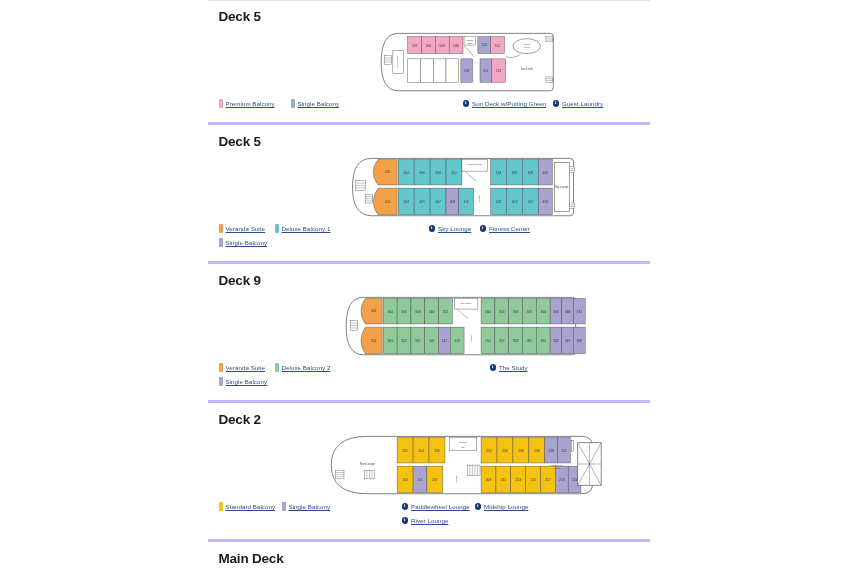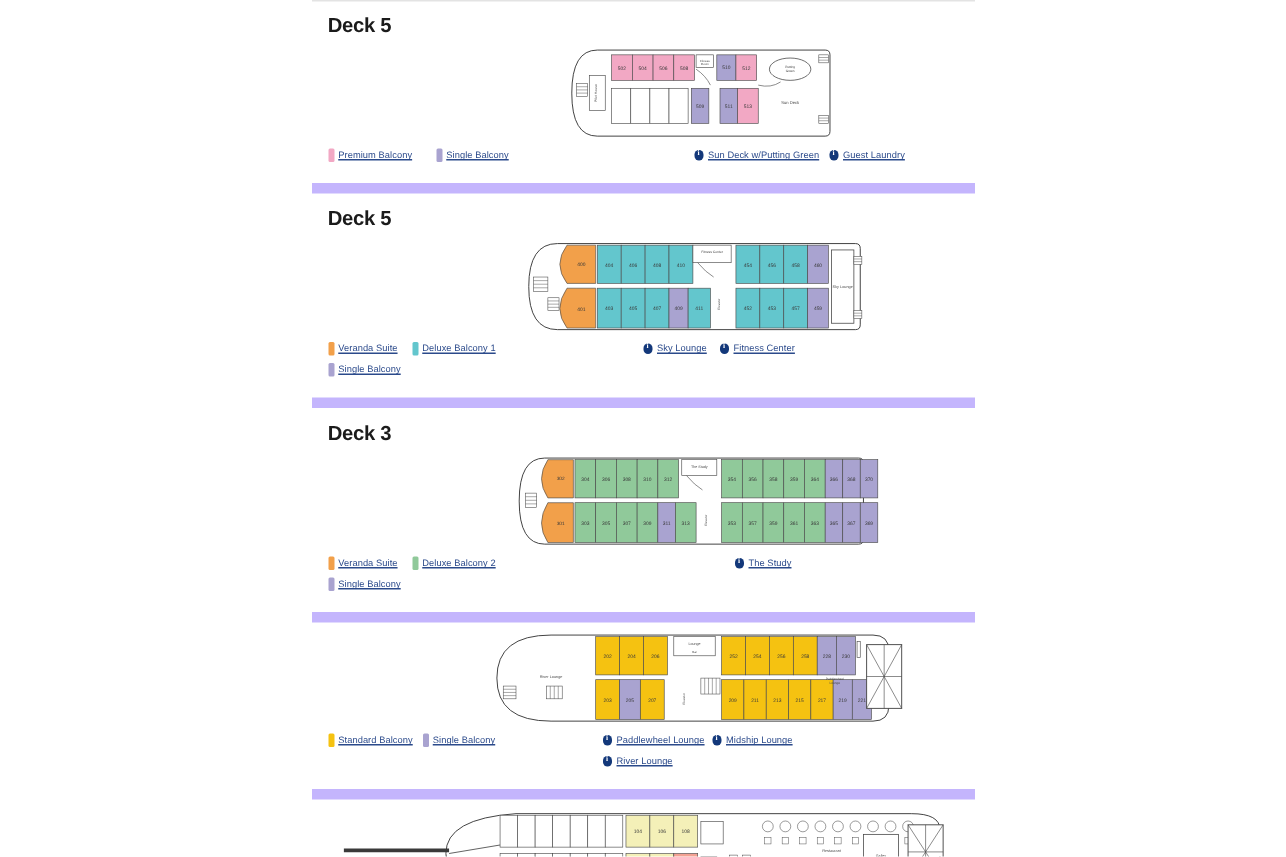--- a/index.html
+++ b/index.html
@@ -11,21 +11,21 @@
     font-family: "Liberation Sans", sans-serif;
     color: #222222;
     overflow: hidden;
   }
   #page { position: relative; width: 857px; height: 571px; background:#fff; }
 
   .deck-section {
     position: relative;
     width: 442px;
     margin: 0 auto;
-    border-bottom: 7px solid #c4b5fd;
+    border-bottom: 3px solid #c4b5fd;
     padding: 0;
   }
   .deck-section.last { border-bottom: none; }
 
   .deck-title {
     font-size: 13.5px;
     font-weight: bold;
     color: #1b1b1b;
     letter-spacing: -0.2px;
     padding: 9px 0 0 11px;
@@ -240,21 +240,21 @@
           </div>
           <div class="legend-row">
             <div class="legend-item" style="left: 0px;">
               <span class="swatch" style="background: rgb(169, 163, 208);"></span>
               <span class="legend-label">Single Balcony</span>
             </div>
           </div>
         </div>
       </div>
       <div class="deck-section">
-        <div class="deck-title">Deck 3</div>
+        <div class="deck-title">Deck 9</div>
         <div class="plan-wrap">
           <svg class="plan-svg" width="442" height="68" viewBox="0 0 400 64">
             <g>
               <path d="M 138 6 H 335 Q 338 6 338 9 V 57 Q 338 60 335 60 H 138 Q 122 60 122 33 Q 122 6 138 6 Z" fill="#ffffff" stroke="#3a3a3a" stroke-width="0.6"></path>
               <path d="M 140 7 h 16 v 24 h -16 q -8 -12 0 -24 z" fill="#f2a04a" stroke="#4a4a4a" stroke-width="0.4"></path>
               <text x="148" y="20" text-anchor="middle" font-size="3" fill="#3a3a3a" font-family="&quot;Liberation Sans&quot;, sans-serif">302</text>
               <path d="M 140 34 h 16 v 25 h -16 q -8 -12 0 -25 z" fill="#f2a04a" stroke="#4a4a4a" stroke-width="0.4"></path>
               <text x="148" y="48" text-anchor="middle" font-size="3" fill="#3a3a3a" font-family="&quot;Liberation Sans&quot;, sans-serif">301</text>
               <rect x="157" y="7" width="13" height="24" fill="#90c99a" stroke="#4a4a4a" stroke-width="0.4"></rect>
               <text x="163.5" y="20.4" text-anchor="middle" font-size="3.1" fill="#3a3a3a" font-family="&quot;Liberation Sans&quot;, sans-serif">304</text>
@@ -339,20 +339,21 @@
           </div>
           <div class="legend-row">
             <div class="legend-item" style="left: 0px;">
               <span class="swatch" style="background: rgb(169, 163, 208);"></span>
               <span class="legend-label">Single Balcony</span>
             </div>
           </div>
         </div>
       </div>
       <div class="deck-section">
+        <div class="deck-title">Deck 2</div>
         <div class="plan-wrap">
           <svg class="plan-svg" width="442" height="68" viewBox="0 0 400 64">
             <g>
               <path d="M 142 6 H 344 Q 354 6 354 16 V 50 Q 354 60 344 60 H 142 Q 108 60 108 33 Q 108 6 142 6 Z" fill="#ffffff" stroke="#3a3a3a" stroke-width="0.6"></path>
               <text x="142" y="33" text-anchor="middle" font-size="2.4" fill="#4a4a4a" font-family="&quot;Liberation Sans&quot;, sans-serif">River Lounge</text>
               <rect x="139" y="38" width="10" height="8" fill="#fff" stroke="#4a4a4a" stroke-width="0.35"></rect>
               <line x1="141.5" y1="38" x2="141.5" y2="46" stroke="#4a4a4a" stroke-width="0.3"></line>
               <line x1="144" y1="38" x2="144" y2="46" stroke="#4a4a4a" stroke-width="0.3"></line>
               <line x1="146.5" y1="38" x2="146.5" y2="46" stroke="#4a4a4a" stroke-width="0.3"></line>
               <rect x="170" y="7" width="15" height="24" fill="#f5c211" stroke="#4a4a4a" stroke-width="0.4"></rect>
@@ -438,20 +439,21 @@
           </div>
           <div class="legend-row">
             <div class="legend-item" style="left: 183px;">
               <span class="info-dot">i</span>
               <span class="legend-label">River Lounge</span>
             </div>
           </div>
         </div>
       </div>
       <div class="deck-section last">
+        <div class="deck-title">Main Deck</div>
         <div class="plan-wrap">
           <svg class="plan-svg" width="442" height="68" viewBox="0 0 400 64">
             <g>
               <path d="M 120 7 h 248 q 18 0 18 10 v 30 q 0 10 -18 10 h -248 q -44 -3 -44 -25 q 0 -22 44 -25 z" fill="#fff" stroke="#3a3a3a" stroke-width="0.6"></path>
               <line x1="12" y1="30" x2="78" y2="30" stroke="#3a3a3a" stroke-width="2.4"></line>
               <line x1="78" y1="32" x2="120" y2="25" stroke="#3a3a3a" stroke-width="0.5"></line>
               <rect x="110" y="8" width="11" height="20" fill="#fff" stroke="#4a4a4a" stroke-width="0.4"></rect>
               <rect x="121" y="8" width="11" height="20" fill="#fff" stroke="#4a4a4a" stroke-width="0.4"></rect>
               <rect x="132" y="8" width="11" height="20" fill="#fff" stroke="#4a4a4a" stroke-width="0.4"></rect>
               <rect x="143" y="8" width="11" height="20" fill="#fff" stroke="#4a4a4a" stroke-width="0.4"></rect>

